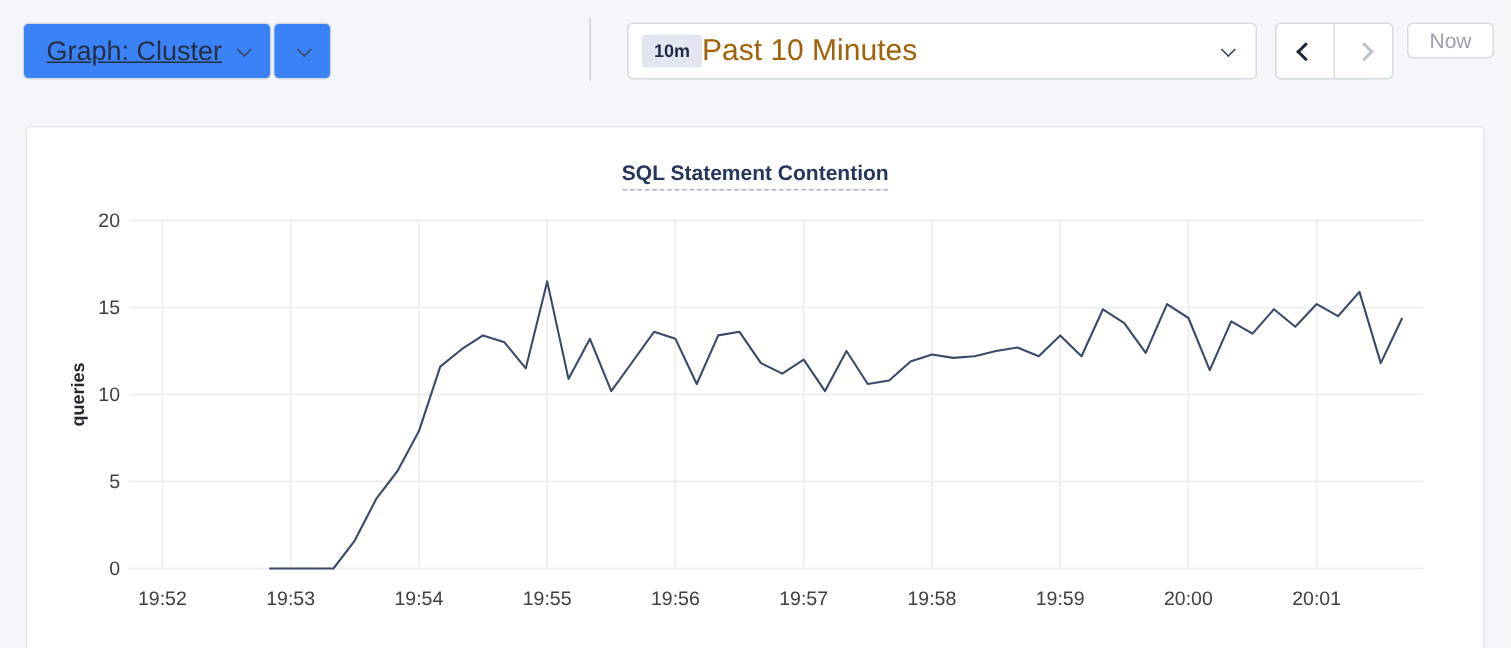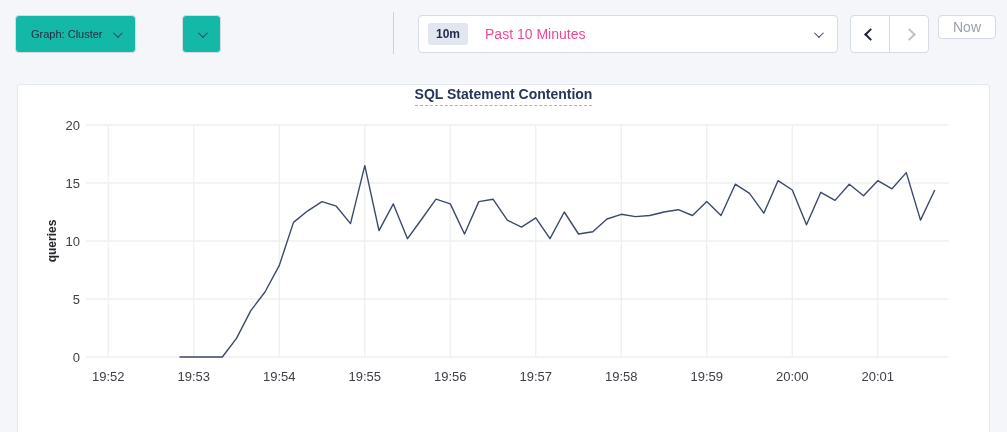--- a/index.html
+++ b/index.html
@@ -7,31 +7,32 @@
   body {
     font-family: "Liberation Sans", sans-serif;
     background: #f5f6f9;
     position: relative;
     overflow: hidden;
   }
   .btn {
     position: absolute;
     top: 15px;
     height: 38px;
-    background: #14b8a6;
+    background: #3b82f6;
     border: 1px solid #d5dae3;
     border-radius: 4px;
     display: flex;
     align-items: center;
     gap: 10px;
     padding: 0 15px;
-    font-size: 11px;
+    font-size: 18px;
     color: #242e42;
     cursor: pointer;
     white-space: nowrap;
+    text-decoration: underline;
   }
   .chev {
     display: inline-block;
     width: 7px; height: 7px;
     border-right: 1.6px solid #3a4560;
     border-bottom: 1.6px solid #3a4560;
     transform: rotate(45deg) translateY(-2px);
   }
   .chev-left {
     display: inline-block;
@@ -65,25 +66,24 @@
     padding: 0 16px 0 9px;
     cursor: pointer;
   }
   #range-badge {
     background: #e2e6f0;
     color: #1f2a48;
     font-weight: bold;
     font-size: 12px;
     border-radius: 3px;
     padding: 4px 8px;
-    margin-right: 17px;
   }
   #range-label {
-    font-size: 14px;
-    color: #ec4899;
+    font-size: 20px;
+    color: #a16207;
     flex: 1;
   }
   #arrow-group {
     position: absolute;
     left: 850px; top: 15px;
     width: 79px; height: 38px;
     background: #fff;
     border: 1px solid #d5dae3;
     border-radius: 4px;
     display: flex;
@@ -112,21 +112,21 @@
   #chart-panel {
     position: absolute;
     left: 17px; top: 84px;
     width: 973px; height: 360px;
     background: #fff;
     border: 1px solid #e3e7ee;
     border-radius: 3px;
   }
   #chart-title-wrap {
     text-align: center;
-    margin-top: 0;
+    margin-top: 22px;
     height: 22px;
   }
   #chart-title {
     display: inline-block;
     font-size: 14px;
     font-weight: bold;
     color: #26355c;
     border-bottom: 1px dashed #9fb1d1;
     padding-bottom: 3px;
     cursor: pointer;

